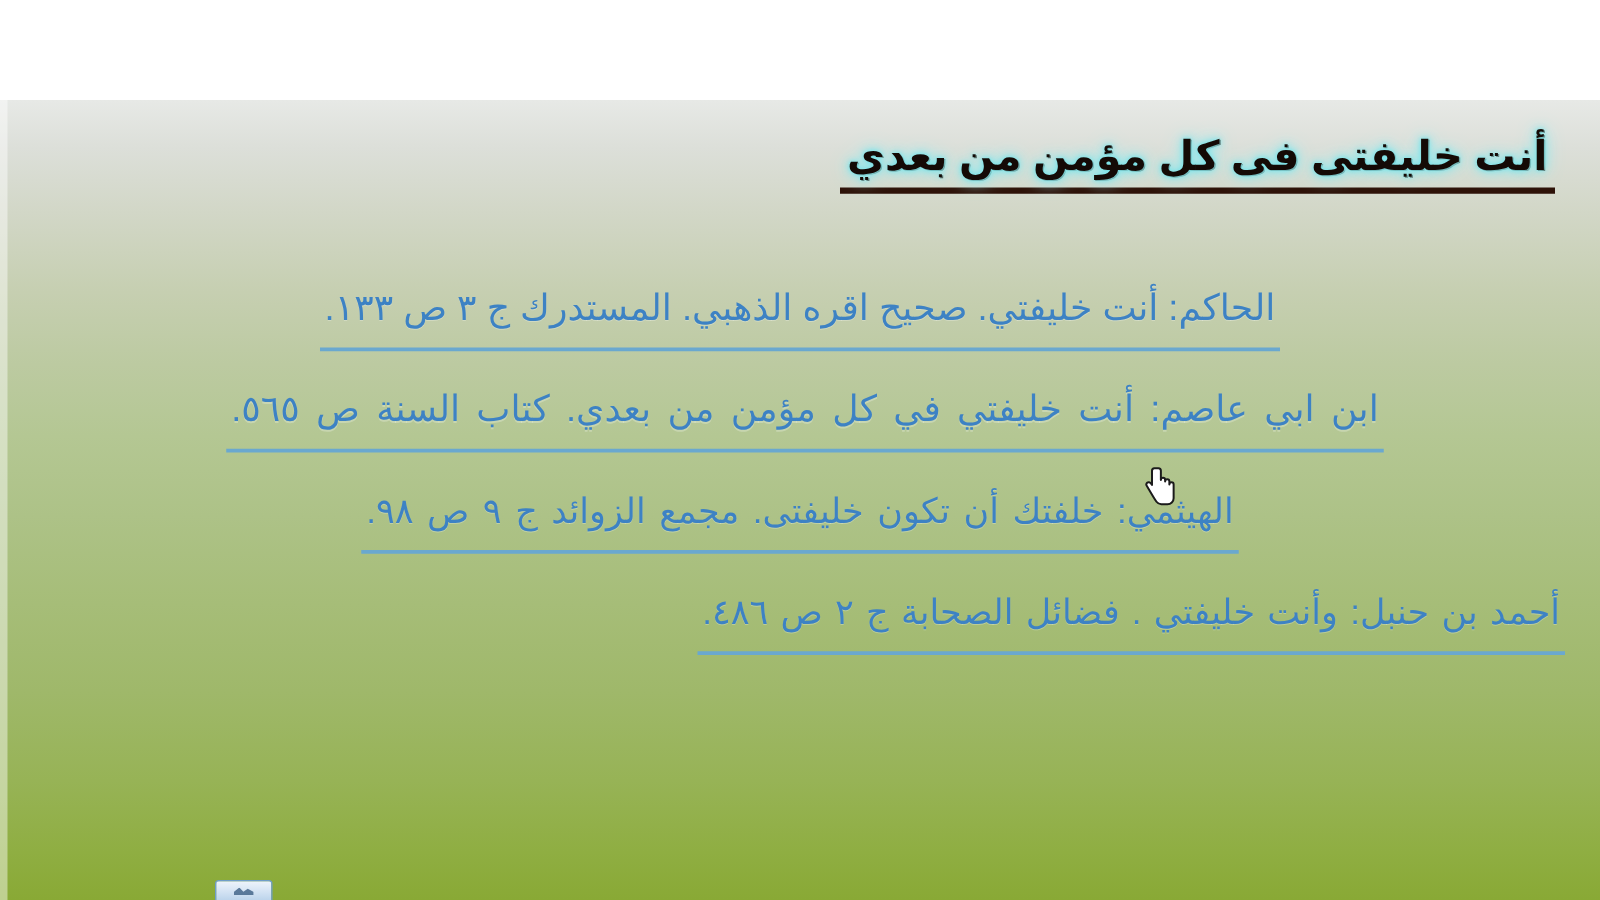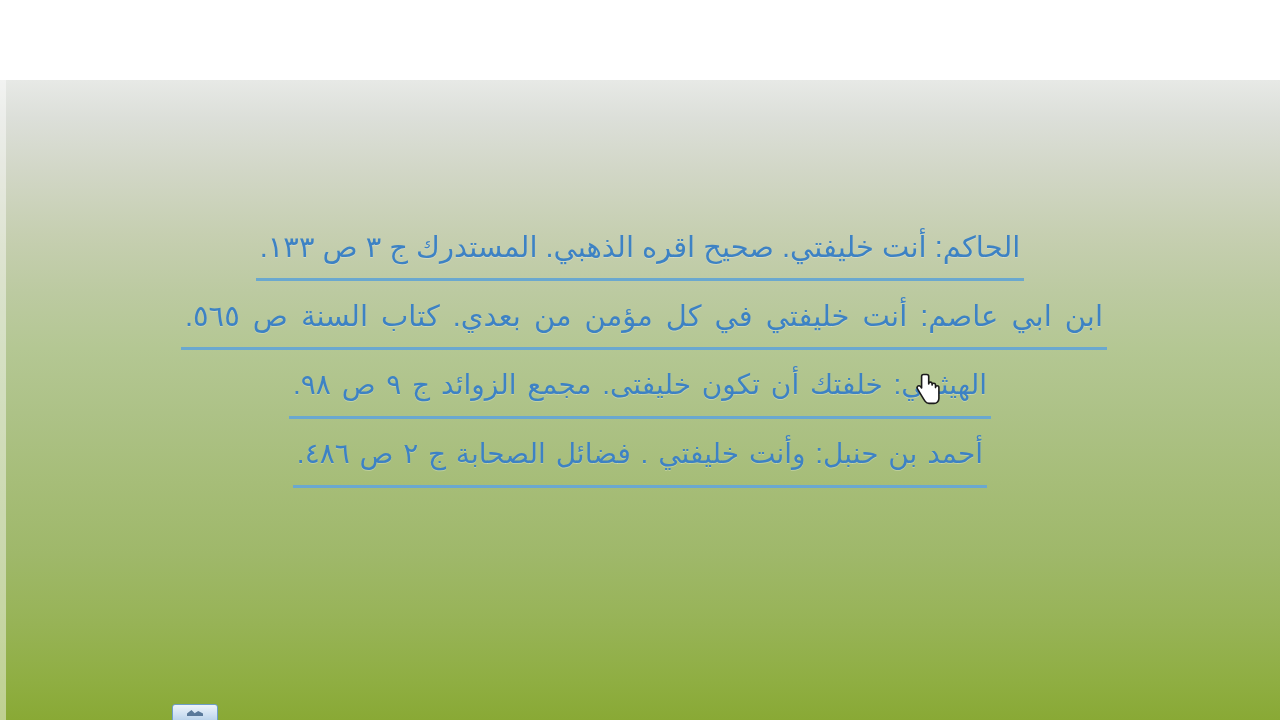--- a/index.html
+++ b/index.html
@@ -163,39 +163,39 @@
     top: 140px;
     width: 1280px;
     direction: rtl;
   }
   .line-row {
     position: relative;
     width: 1280px;
     box-sizing: border-box;
     padding: 0 28px 0 28px;
     text-align: center;
-    margin-bottom: 8px;
+    margin-bottom: 20px;
   }
   .line-text {
     display: inline-block;
     position: relative;
     font-size: 29px;
     font-weight: normal;
     color: #3d82c4;
     line-height: 54px;
     white-space: nowrap;
     padding: 0 4px 4px 4px;
     border-bottom: 3px solid #6aa8cf;
     text-shadow: 0 1px 0 rgba(255,255,255,0.25);
     direction: rtl;
   }
   .line-row.r1 { text-align: center; }
   .line-row.r2 { text-align: center; padding-left: 36px; }
   .line-row.r3 { text-align: center; }
-  .line-row.r4 { text-align: center; }
+  .line-row.r4 { text-align: right; }
 
   .line-row.r1 .line-text { font-size: 29px; }
   .line-row.r2 .line-text { font-size: 29px; word-spacing: 5px; }
   .line-row.r3 .line-text { font-size: 28px; word-spacing: 3px; }
   .line-row.r4 .line-text { font-size: 28px; word-spacing: 2px; }
 
   
   .bottom-stub {
     position: absolute;
     left: 172px;
@@ -232,20 +232,24 @@
 </style>
 </head>
 <body>
 
 <div id="slide-root">
 
 
   <div class="slide-body">
     <div class="body-left-rail"></div>
 
+    <div class="heading-wrap">
+      <div class="heading-glow"></div>
+      <span class="heading-text">أنت خليفتى فى كل مؤمن من بعدي</span>
+    </div>
 
     <div class="lines">
 
       <div class="line-row r1">
         <span class="line-text">الحاكم: أنت خليفتي. صحيح اقره الذهبي. المستدرك ج ٣ ص ١٣٣.</span>
       </div>
 
       <div class="line-row r2">
         <span class="line-text">ابن ابي عاصم: أنت خليفتي في كل مؤمن من بعدي.  كتاب السنة ص ٥٦٥.</span>
       </div>

